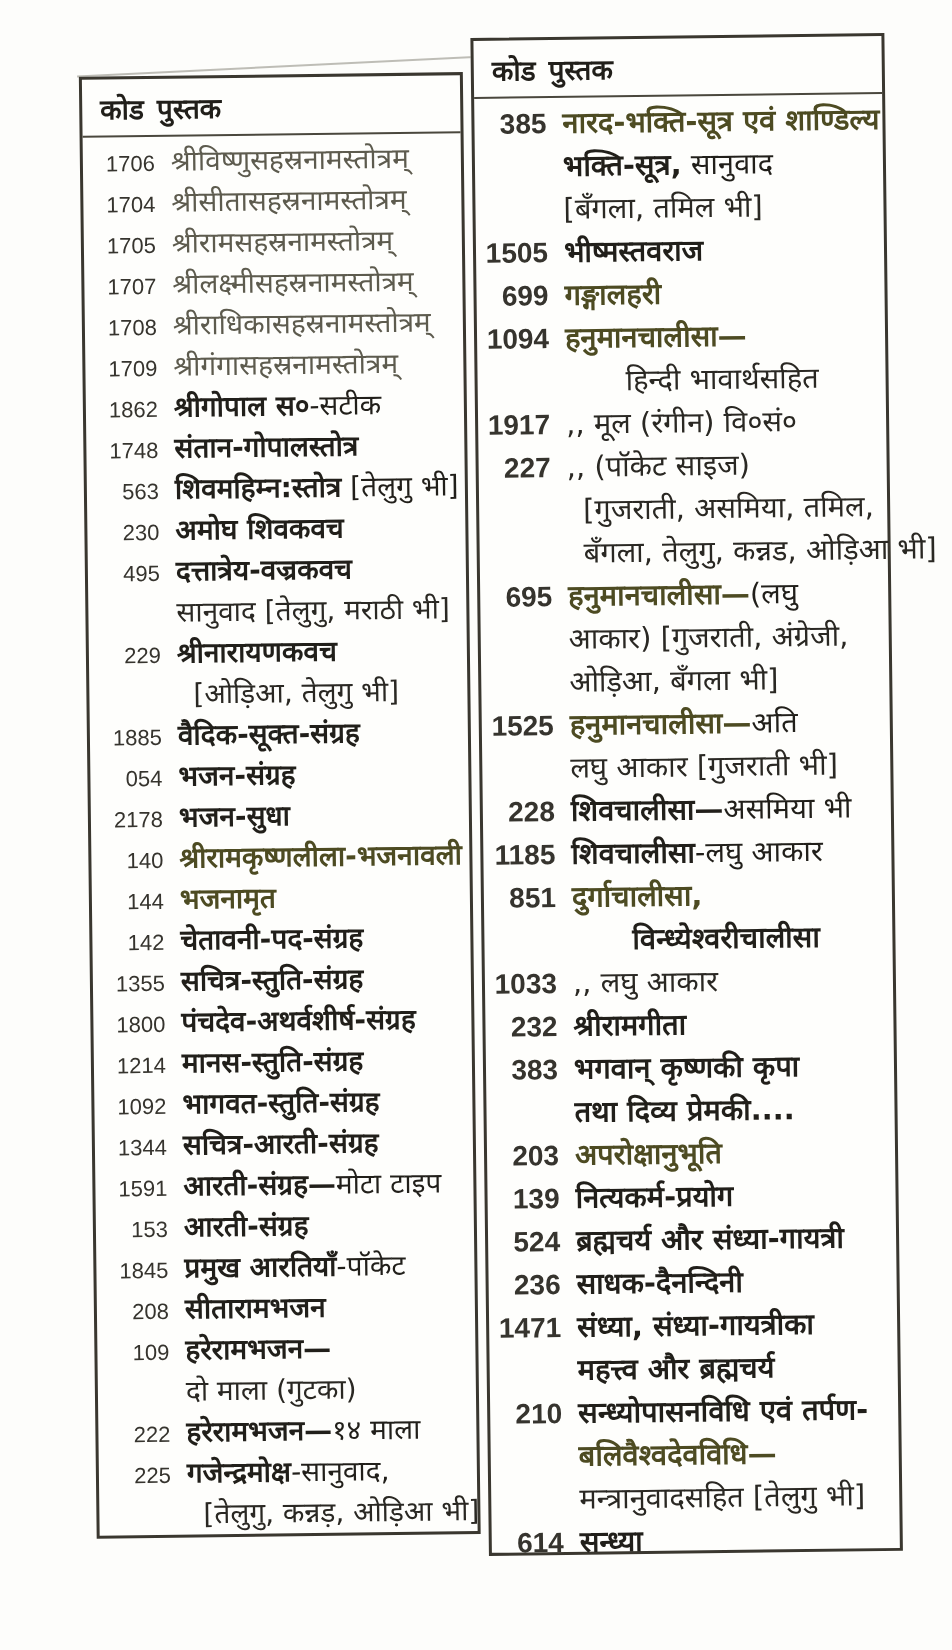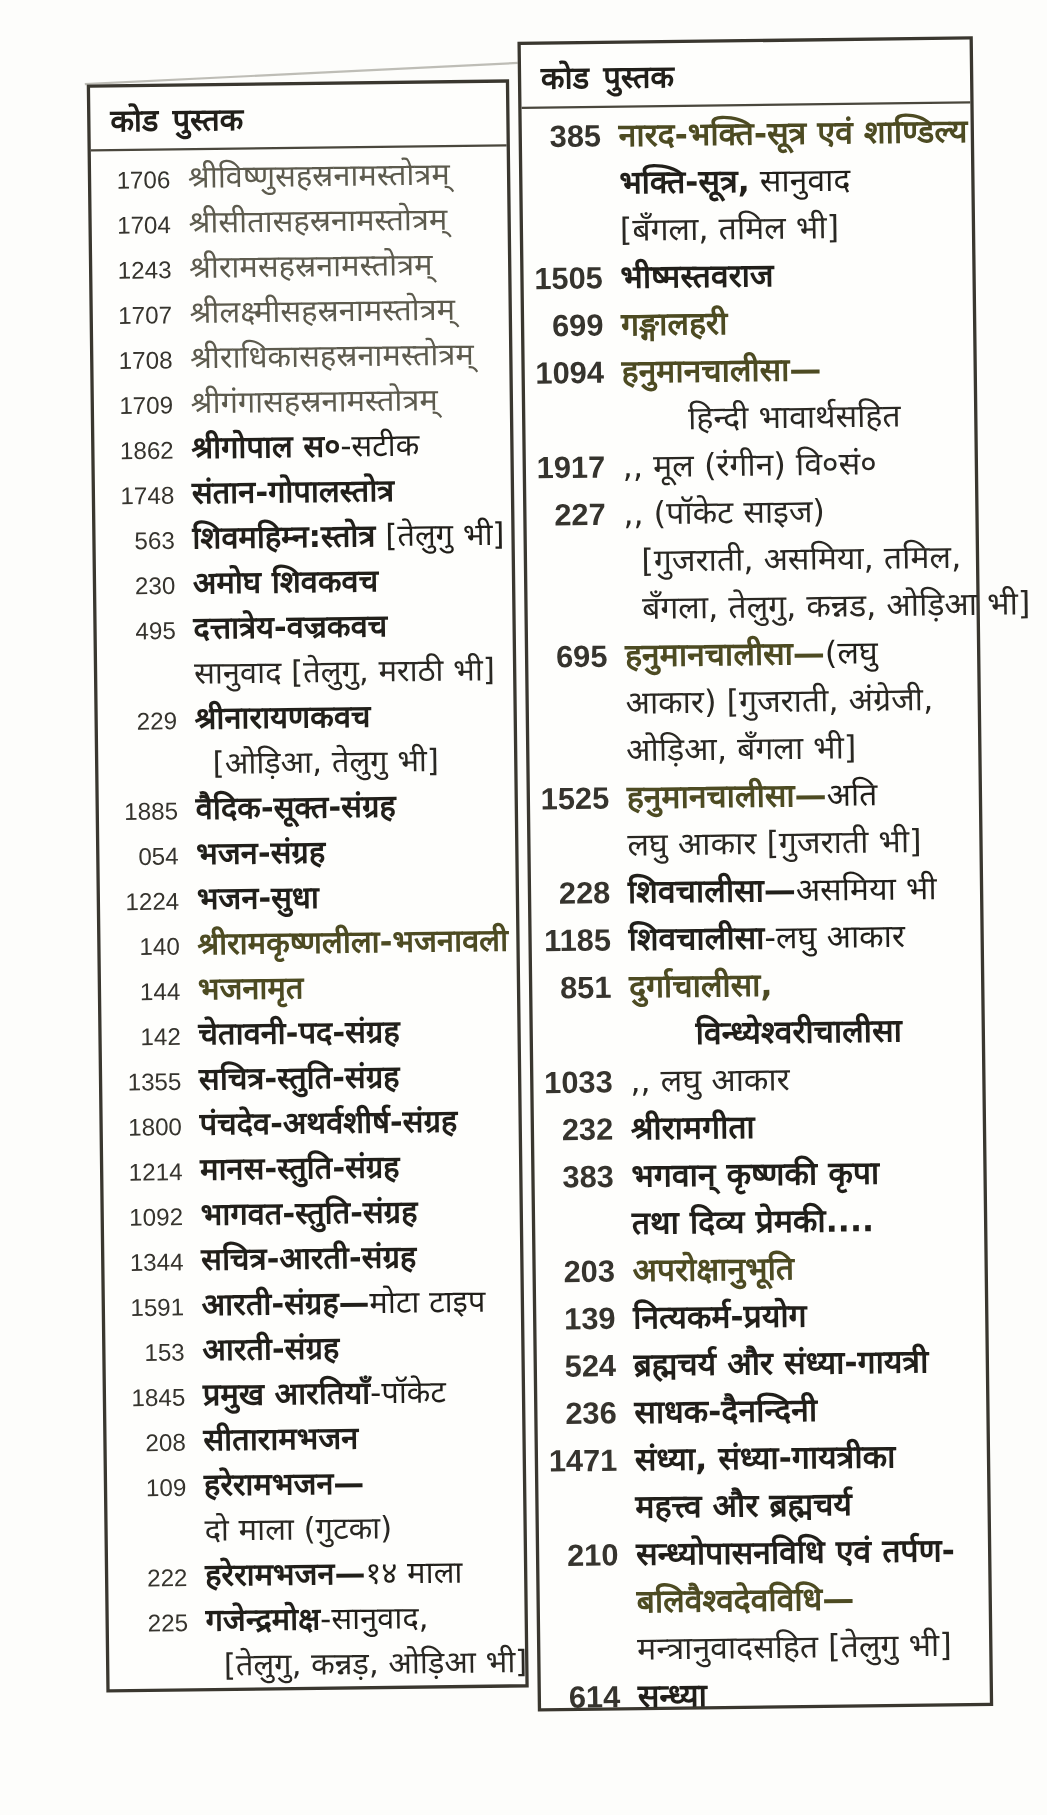--- a/index.html
+++ b/index.html
@@ -73,21 +73,21 @@
 
     <div class="row s-light ind-0">
           <span class="code">1706</span>
           <span class="text"><span class="title">श्रीविष्णुसहस्रनामस्तोत्रम्</span><span class="suffix"></span></span>
         </div>
         <div class="row s-light ind-0">
           <span class="code">1704</span>
           <span class="text"><span class="title">श्रीसीतासहस्रनामस्तोत्रम्</span><span class="suffix"></span></span>
         </div>
         <div class="row s-light ind-0">
-          <span class="code">1243</span>
+          <span class="code">1705</span>
           <span class="text"><span class="title">श्रीरामसहस्रनामस्तोत्रम्</span><span class="suffix"></span></span>
         </div>
         <div class="row s-light ind-0">
           <span class="code">1707</span>
           <span class="text"><span class="title">श्रीलक्ष्मीसहस्रनामस्तोत्रम्</span><span class="suffix"></span></span>
         </div>
         <div class="row s-light ind-0">
           <span class="code">1708</span>
           <span class="text"><span class="title">श्रीराधिकासहस्रनामस्तोत्रम्</span><span class="suffix"></span></span>
         </div>
@@ -129,21 +129,21 @@
         </div>
         <div class="row s-bold ind-0">
           <span class="code">1885</span>
           <span class="text"><span class="title">वैदिक-सूक्त-संग्रह</span><span class="suffix"></span></span>
         </div>
         <div class="row s-bold ind-0">
           <span class="code">054</span>
           <span class="text"><span class="title">भजन-संग्रह</span><span class="suffix"></span></span>
         </div>
         <div class="row s-bold ind-0">
-          <span class="code">1224</span>
+          <span class="code">2178</span>
           <span class="text"><span class="title">भजन-सुधा</span><span class="suffix"></span></span>
         </div>
         <div class="row s-olive ind-0">
           <span class="code">140</span>
           <span class="text"><span class="title">श्रीरामकृष्णलीला-भजनावली</span><span class="suffix"></span></span>
         </div>
         <div class="row s-olive ind-0">
           <span class="code">144</span>
           <span class="text"><span class="title">भजनामृत</span><span class="suffix"></span></span>
         </div>

